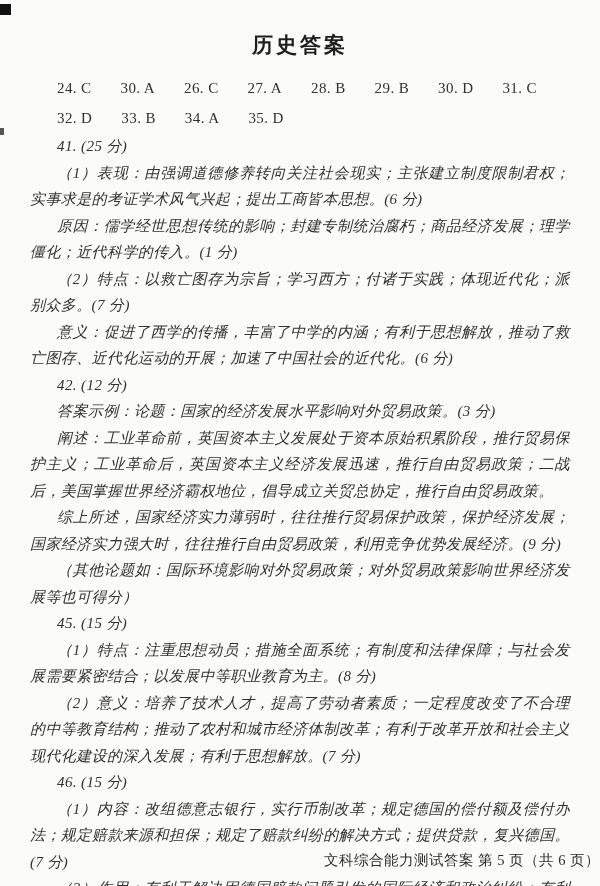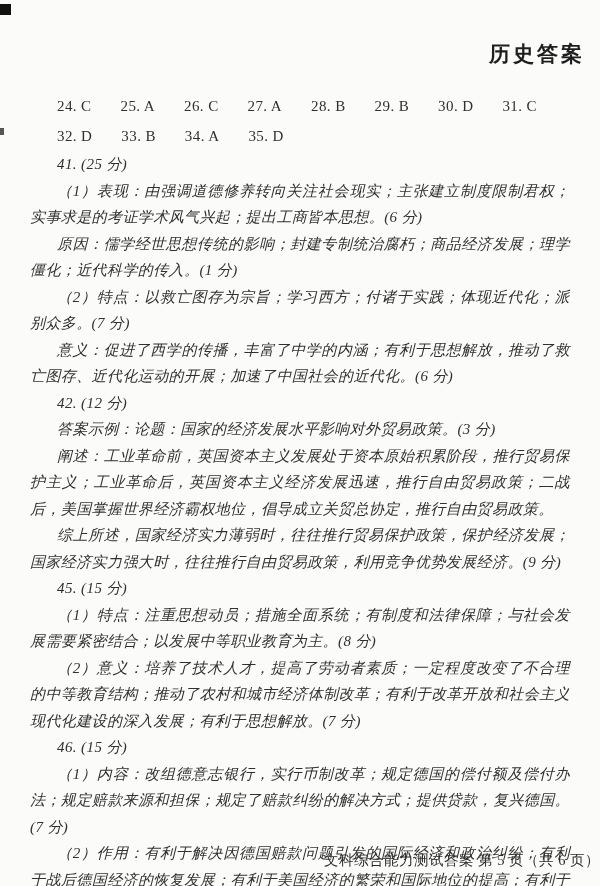--- a/index.html
+++ b/index.html
@@ -15,23 +15,23 @@
   }
   .scan-speck{
     position:absolute;left:0;top:4px;width:11px;height:11px;
     background:#111;
   }
   .scan-speck2{
     position:absolute;left:0;top:128px;width:4px;height:7px;
     background:#555;
   }
   .title{
-    margin:15px;
+    margin:6px;
     padding-top:25px;
-    text-align:right;
+    text-align:center;
     font-size:21px;
     font-weight:bold;
     letter-spacing:3px;
     color:#1e1e1e;
     line-height:28px;
   }
   .content{
     padding:8px 30px 0 30px;
     font-size:15px;
     line-height:26.5px;
@@ -65,21 +65,21 @@
 <div class="page">
   <div class="scan-speck"></div>
   <div class="scan-speck2"></div>
 
   <h1 class="title">历史答案</h1>
 
   <div class="content">
 
     <div class="choice-row">
       <span class="choice">24. C</span>
-      <span class="choice">25. A</span>
+      <span class="choice">30. A</span>
       <span class="choice">26. C</span>
       <span class="choice">27. A</span>
       <span class="choice">28. B</span>
       <span class="choice">29. B</span>
       <span class="choice">30. D</span>
       <span class="choice">31. C</span>
     </div>
     <div class="choice-row">
       <span class="choice">32. D</span>
       <span class="choice">33. B</span>
@@ -93,20 +93,21 @@
       <p class="para">原因：儒学经世思想传统的影响；封建专制统治腐朽；商品经济发展；理学僵化；近代科学的传入。(1 分)</p>
       <p class="para">（2）特点：以救亡图存为宗旨；学习西方；付诸于实践；体现近代化；派别众多。(7 分)</p>
       <p class="para">意义：促进了西学的传播，丰富了中学的内涵；有利于思想解放，推动了救亡图存、近代化运动的开展；加速了中国社会的近代化。(6 分)</p>
     </div>
 
     <div>
       <p class="para">42. (12 分)</p>
       <p class="para">答案示例：论题：国家的经济发展水平影响对外贸易政策。(3 分)</p>
       <p class="para">阐述：工业革命前，英国资本主义发展处于资本原始积累阶段，推行贸易保护主义；工业革命后，英国资本主义经济发展迅速，推行自由贸易政策；二战后，美国掌握世界经济霸权地位，倡导成立关贸总协定，推行自由贸易政策。</p>
       <p class="para">综上所述，国家经济实力薄弱时，往往推行贸易保护政策，保护经济发展；国家经济实力强大时，往往推行自由贸易政策，利用竞争优势发展经济。(9 分)</p>
+      <p class="para">（其他论题如：国际环境影响对外贸易政策；对外贸易政策影响世界经济发展等也可得分）</p>
     </div>
 
     <div>
       <p class="para">45. (15 分)</p>
       <p class="para">（1）特点：注重思想动员；措施全面系统；有制度和法律保障；与社会发展需要紧密结合；以发展中等职业教育为主。(8 分)</p>
       <p class="para">（2）意义：培养了技术人才，提高了劳动者素质；一定程度改变了不合理的中等教育结构；推动了农村和城市经济体制改革；有利于改革开放和社会主义现代化建设的深入发展；有利于思想解放。(7 分)</p>
     </div>
 
     <div>
       <p class="para">46. (15 分)</p>

